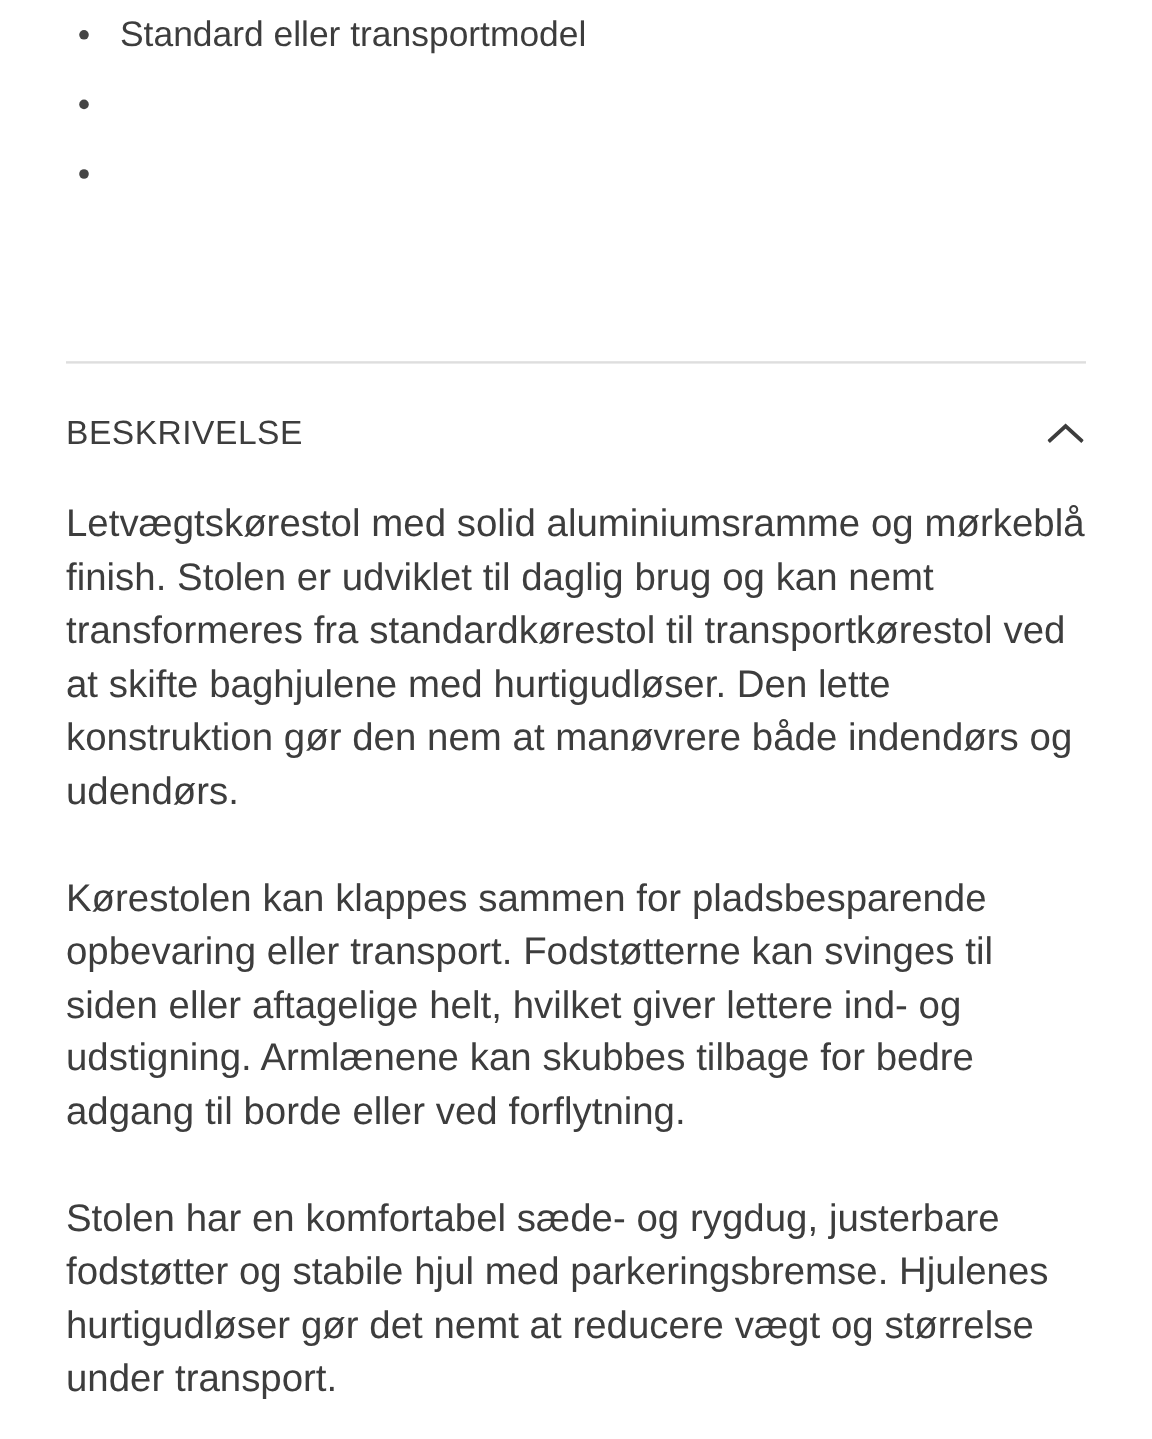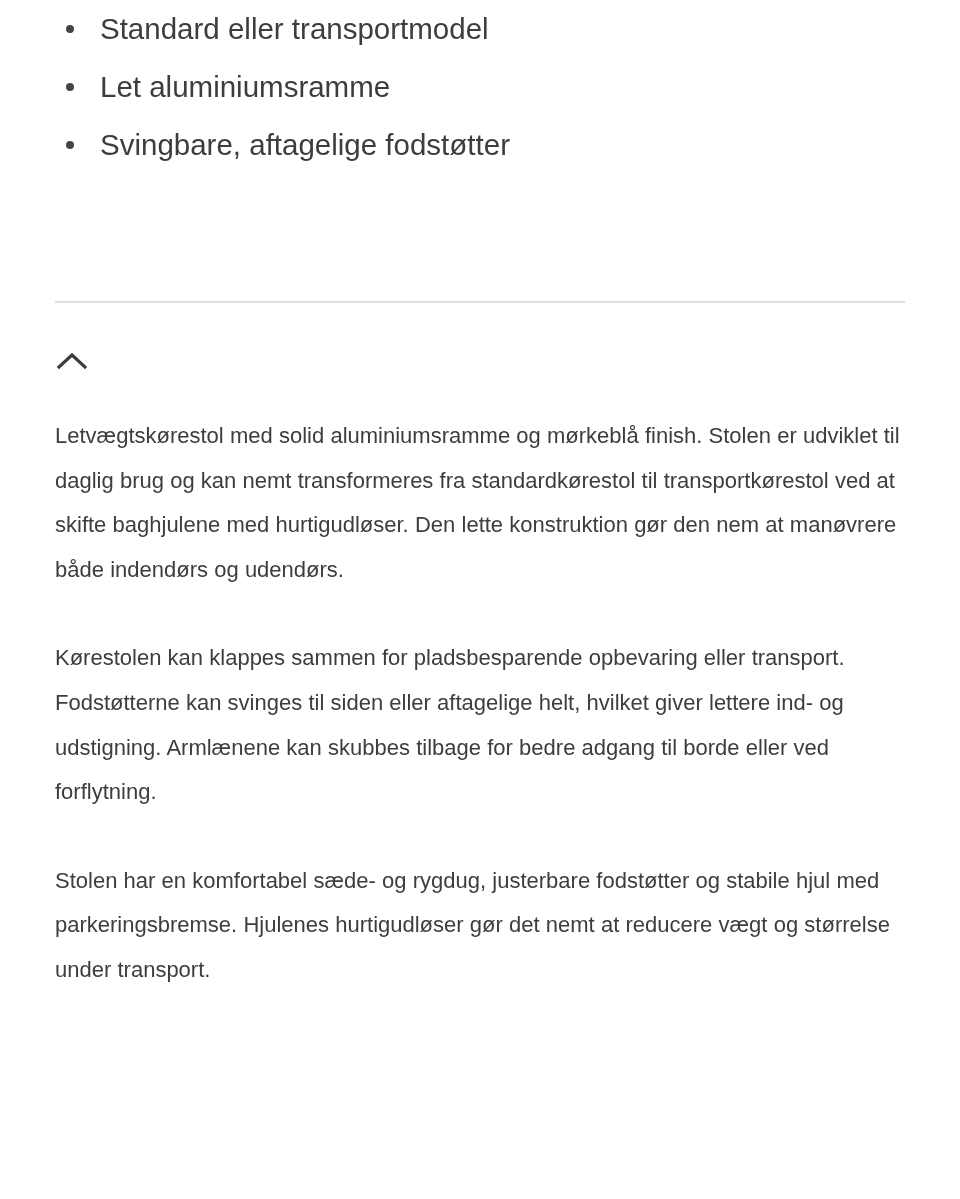--- a/index.html
+++ b/index.html
@@ -105,51 +105,50 @@
 
   
   .section-body {
     position: absolute;
     left: 55px;
     top: 414px;
     width: 852px;
   }
   .desc-paragraph {
     margin: 0 0 44px 0;
-    font-size: 22px;
+    font-size: 32px;
     line-height: 44.6px;
     color: #3d3d3d;
     text-align: left;
     word-spacing: 0.1px;
   }
   .desc-paragraph:last-child { margin-bottom: 0; }
 </style>
 </head>
 <body>
 
 <div class="page">
 
   <ul class="feature-list">
     <li class="feature-item">
       <span class="feature-bullet"></span>
       <span class="feature-label">Standard eller transportmodel</span>
     </li>
     <li class="feature-item">
       <span class="feature-bullet"></span>
-      <span class="feature-label">Let aluminiumsramme</span>
     </li>
     <li class="feature-item">
       <span class="feature-bullet"></span>
-      <span class="feature-label">Svingbare, aftagelige fodstøtter</span>
     </li>
   </ul>
 
   <div class="divider"></div>
 
   <div class="section-header">
+    <h2 class="section-title">BESKRIVELSE</h2>
     <button class="chevron-btn" aria-label="collapse">
       <span>
         <svg width="30" height="18" viewBox="0 0 30 18" fill="none" xmlns="http://www.w3.org/2000/svg">
           <path d="M2 15 L15 3 L28 15" stroke="#3d3d3d" stroke-width="3.2" stroke-linecap="square" stroke-linejoin="miter" fill="none"></path>
         </svg>
       </span>
     </button>
   </div>
 
   <div class="section-body">

